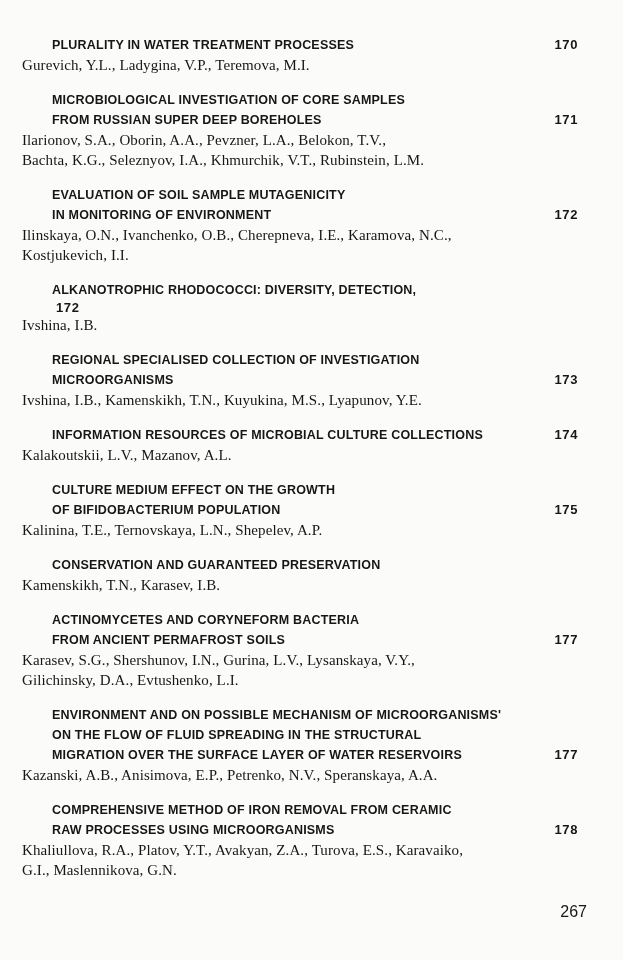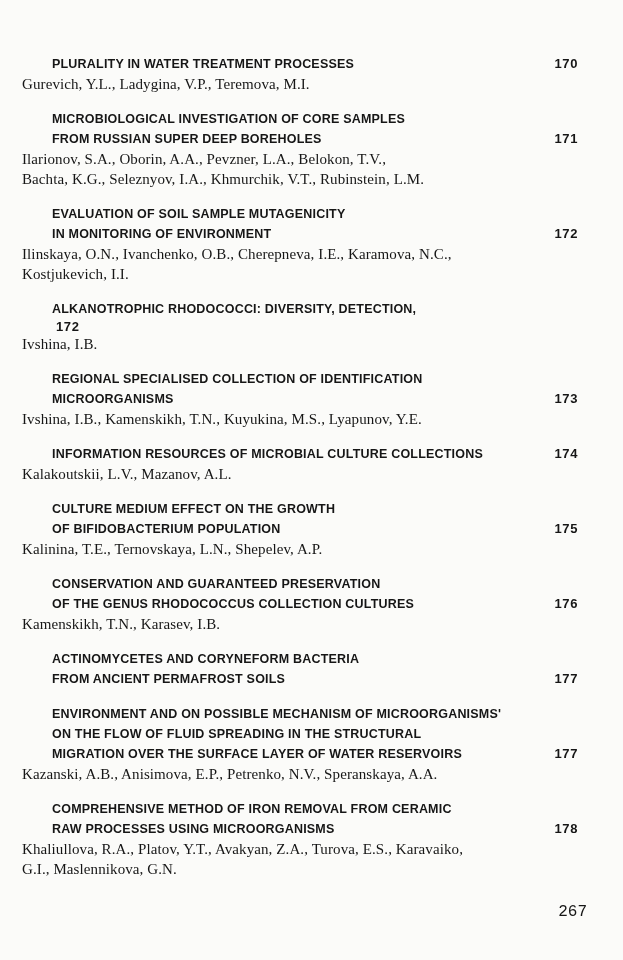--- a/index.html
+++ b/index.html
@@ -1,21 +1,21 @@
 <!DOCTYPE html>
 <html><head>
 <meta charset="utf-8">
 <style>
   html, body { margin: 0; padding: 0; background: #ffffff; }
   .page {
     width: 623px;
     height: 960px;
     background: #fbfbf9;
     box-sizing: border-box;
-    padding-top: 54px;
+    padding-top: 35px;
     position: relative;
     overflow: hidden;
     color: #161616;
   }
   .entries {
     margin-left: 22px;
     width: 556px;
   }
   .entry { margin-bottom: 15px; }
   .title-row {
@@ -44,21 +44,21 @@
     font-family: "Liberation Serif", serif;
     font-size: 15px;
     line-height: 20px;
     letter-spacing: 0.1px;
     white-space: nowrap;
   }
   .folio {
     position: absolute;
     right: 36px;
     bottom: 39px;
-    font-family: Liberation Mono, monospace;
+    font-family: Liberation Sans, sans-serif;
     font-size: 16px;
     color: #161616;
   }
 </style>
 </head>
 <body>
 
 <div class="page">
   <div class="entries" id="entries">
   <div class="entry">
@@ -115,21 +115,21 @@
           </div>
         </div>
     <div class="authors-block">
           <div class="author-line">Ivshina, I.B.</div>
         </div>
   </div>
 
   <div class="entry">
     <div class="title-block">
           <div class="title-row">
-            <span class="title-text">REGIONAL SPECIALISED COLLECTION OF IDENTIFICATION</span>
+            <span class="title-text">REGIONAL SPECIALISED COLLECTION OF INVESTIGATION</span>
           </div>
           <div class="title-row">
             <span class="title-text">MICROORGANISMS</span>
             <span class="page-num">173</span>
           </div>
         </div>
     <div class="authors-block">
           <div class="author-line">Ivshina, I.B., Kamenskikh, T.N., Kuyukina, M.S., Lyapunov, Y.E.</div>
         </div>
   </div>
@@ -159,39 +159,39 @@
     <div class="authors-block">
           <div class="author-line">Kalinina, T.E., Ternovskaya, L.N., Shepelev, A.P.</div>
         </div>
   </div>
 
   <div class="entry">
     <div class="title-block">
           <div class="title-row">
             <span class="title-text">CONSERVATION AND GUARANTEED PRESERVATION</span>
           </div>
-          <div class="title-row">
-            <span class="title-text">OF THE GENUS RHODOCOCCUS COLLECTION CULTURES</span>
-            <span class="page-num">176</span>
-          </div>
         </div>
     <div class="authors-block">
           <div class="author-line">Kamenskikh, T.N., Karasev, I.B.</div>
         </div>
   </div>
 
   <div class="entry">
     <div class="title-block">
           <div class="title-row">
             <span class="title-text">ACTINOMYCETES AND CORYNEFORM BACTERIA</span>
           </div>
           <div class="title-row">
             <span class="title-text">FROM ANCIENT PERMAFROST SOILS</span>
             <span class="page-num">177</span>
           </div>
+        </div>
+    <div class="authors-block">
+          <div class="author-line">Karasev, S.G., Shershunov, I.N., Gurina, L.V., Lysanskaya, V.Y.,</div>
+          <div class="author-line">Gilichinsky, D.A., Evtushenko, L.I.</div>
         </div>
   </div>
 
   <div class="entry">
     <div class="title-block">
           <div class="title-row">
             <span class="title-text">ENVIRONMENT AND ON POSSIBLE MECHANISM OF MICROORGANISMS'</span>
           </div>
           <div class="title-row">
             <span class="title-text">ON THE FLOW OF FLUID SPREADING IN THE STRUCTURAL</span>

